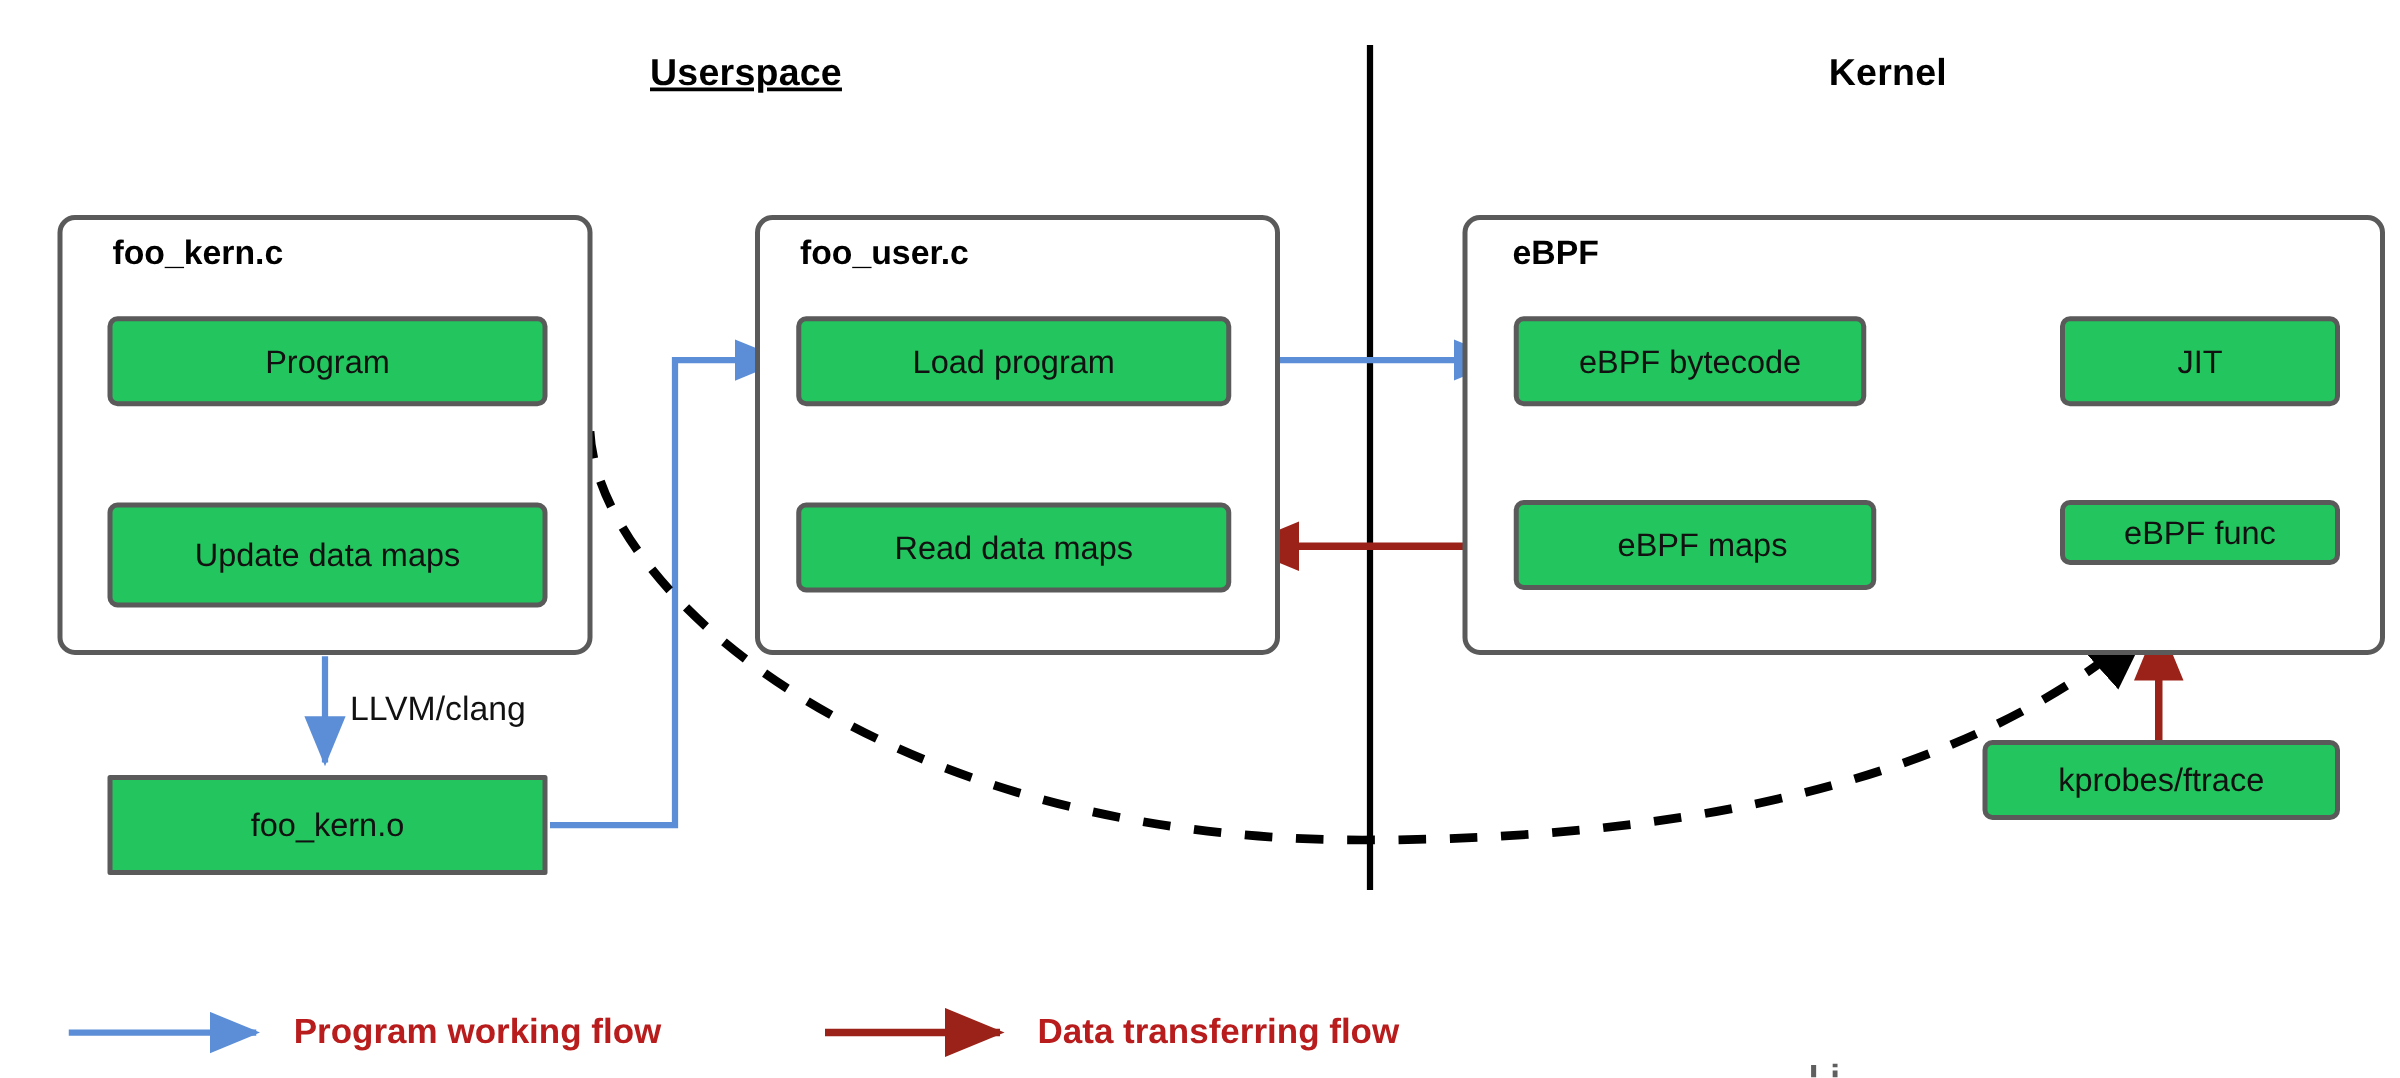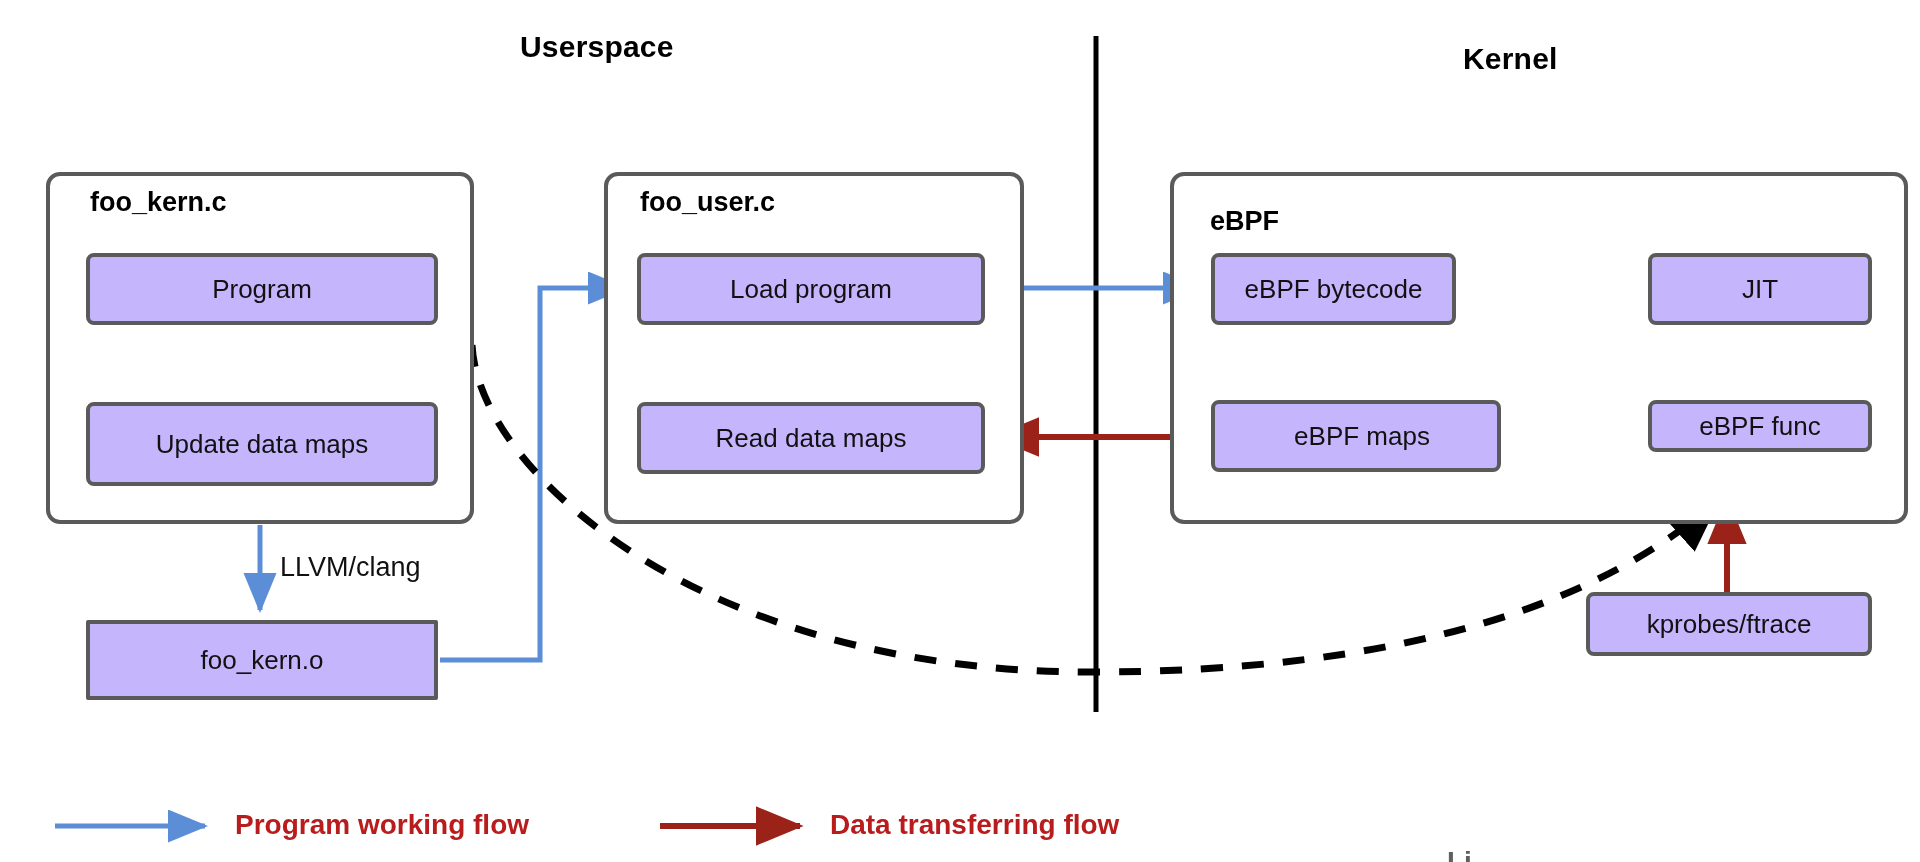--- a/index.html
+++ b/index.html
@@ -42,21 +42,21 @@
     font-size: 27px;
     color: #000000;
     white-space: nowrap;
   }
   
   .node-box {
     position: absolute;
     box-sizing: border-box;
     border: 4px solid #5a5a5a;
     border-radius: 8px;
-    background: #c4b5fd;
+    background: #22c55e;
     display: flex;
     align-items: center;
     justify-content: center;
     font-size: 26px;
     color: #111111;
     white-space: nowrap;
   }
   .node-box.square { border-radius: 2px; }
   
   .edge-label {
@@ -125,42 +125,42 @@
     <path d="M1196,437 L995,437" stroke="#9b2218" stroke-width="6" fill="none" marker-end="url(#arrow-red)"></path>
 
     <path d="M1727,592 L1727,500" stroke="#9b2218" stroke-width="6" fill="none" marker-end="url(#arrow-red)"></path>
 
     <path d="M472,345 C478,470 700,672 1090,672 C1400,672 1600,605 1718,500" stroke="#000000" stroke-width="7" fill="none" stroke-dasharray="22 19" stroke-linecap="butt" marker-end="url(#arrow-black)"></path>
 
     <path d="M55,826 L205,826" stroke="#5b8ed6" stroke-width="5" fill="none" marker-end="url(#arrow-blue)"></path>
     <path d="M660,826 L800,826" stroke="#9b2218" stroke-width="6" fill="none" marker-end="url(#arrow-red)"></path>
   </svg>
 
-  <div class="section-title" style="left:520px; top:30px;">Userspace</div>
+  <div class="section-title" style="left:520px; top:42px;text-decoration:underline;">Userspace</div>
 
   <div class="section-title" style="left:1463px; top:42px;">Kernel</div>
 
   <div class="group-box" style="left:46px; top:172px; width:428px; height:352px;"></div>
   <div class="group-label" style="left:90px; top:187px;">foo_kern.c</div>
 
   <div class="node-box" style="left:86px; top:253px; width:352px; height:72px;">Program</div>
 
   <div class="node-box" style="left:86px; top:402px; width:352px; height:84px;">Update data maps</div>
 
   <div class="group-box" style="left:604px; top:172px; width:420px; height:352px;"></div>
   <div class="group-label" style="left:640px; top:187px;">foo_user.c</div>
 
   <div class="node-box" style="left:637px; top:402px; width:348px; height:72px;">Read data maps</div>
 
   <div class="node-box" style="left:637px; top:253px; width:348px; height:72px;">Load program</div>
 
   <div class="group-box" style="left:1170px; top:172px; width:738px; height:352px;"></div>
-  <div class="group-label" style="left:1210px; top:187px;margin-top:19px;">eBPF</div>
+  <div class="group-label" style="left:1210px; top:187px;">eBPF</div>
 
-  <div class="node-box" style="left:1211px; top:253px; width:245px; height:72px;">eBPF bytecode</div>
+  <div class="node-box" style="left:1211px; top:253px; width:282px; height:72px;">eBPF bytecode</div>
 
   <div class="node-box" style="left:1648px; top:253px; width:224px; height:72px;">JIT</div>
 
   <div class="node-box" style="left:1211px; top:400px; width:290px; height:72px;padding-left:12px;">eBPF maps</div>
 
   <div class="node-box" style="left:1648px; top:400px; width:224px; height:52px;">eBPF func</div>
 
   <div class="node-box square" style="left:86px; top:620px; width:352px; height:80px;">foo_kern.o</div>
 
   <div class="node-box" style="left:1586px; top:592px; width:286px; height:64px;">kprobes/ftrace</div>

